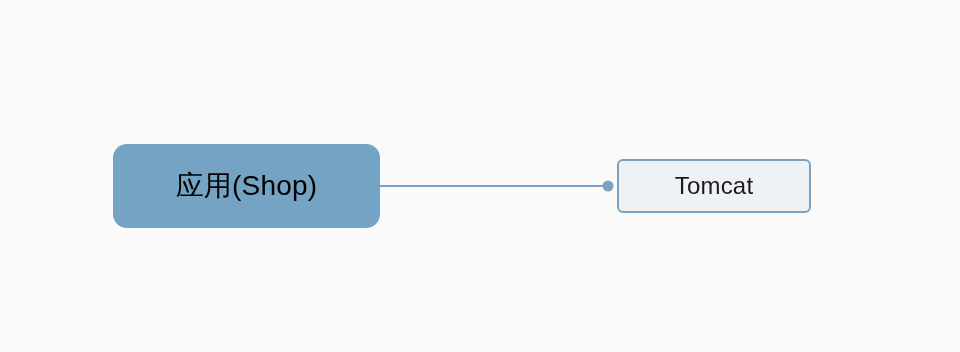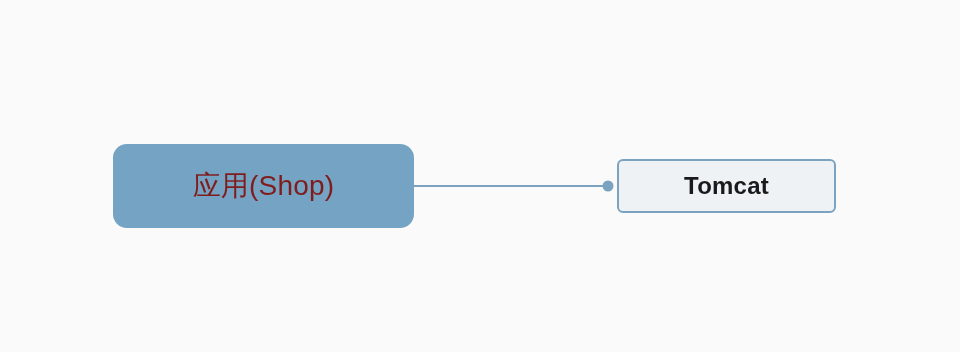--- a/index.html
+++ b/index.html
@@ -38,41 +38,41 @@
     display: flex;
     align-items: center;
     justify-content: center;
     text-align: center;
     white-space: nowrap;
   }
 
   .node-root {
     left: 113px;
     top: 144px;
-    width: 301px;
+    width: 267px;
     height: 84px;
     background: #74a3c3;
     border-radius: 14px;
-    color: #7f1d1d;
+    color: #000000;
     font-size: 28px;
     font-weight: 400;
     letter-spacing: 0.2px;
   }
 
   .node-leaf {
     left: 617px;
     top: 159px;
-    width: 219px;
+    width: 194px;
     height: 54px;
     background: #eef2f5;
     border: 2px solid #7ba3bf;
     border-radius: 6px;
     color: #1a1a1a;
     font-size: 24px;
-    font-weight: 700;
+    font-weight: 400;
     letter-spacing: 0.2px;
   }
 
   .node-label {
     display: block;
     line-height: 1;
   }
 </style>
 </head>
 <body>

